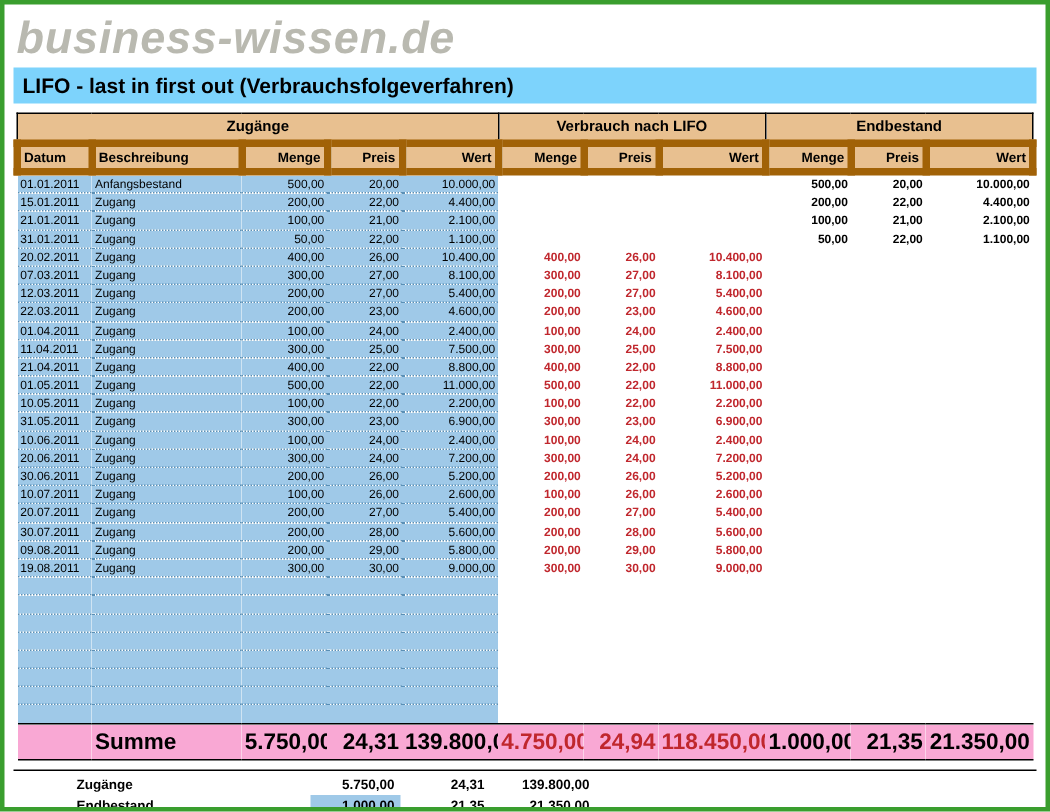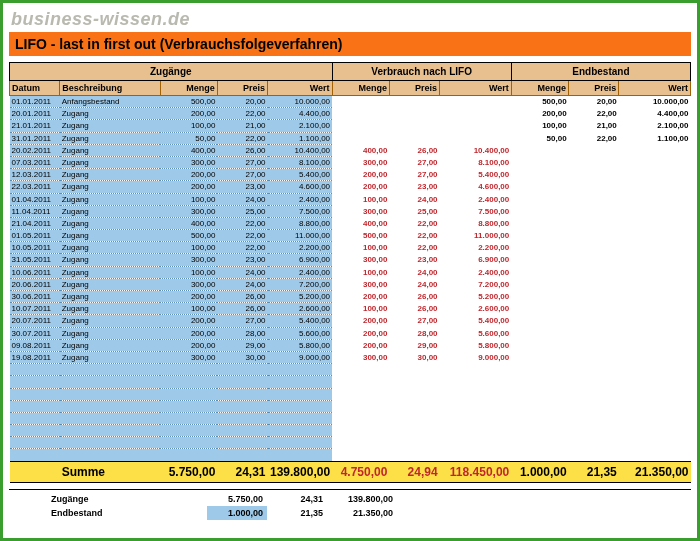--- a/index.html
+++ b/index.html
@@ -9,29 +9,29 @@
     font-size: 9px;
     background: #fff;
     width: 700px;
     height: 541px;
     overflow: hidden;
     border: 3px solid #3a9e2e;
   }
   .wrap { padding: 4px 6px 6px 6px; }
   .logo {
     font-family: Arial, sans-serif;
-    font-size: 18px;
+    font-size: 30px;
     font-style: italic;
     font-weight: bold;
     color: #b9b9b0;
     letter-spacing: 0.5px;
     padding: 2px 0 2px 2px;
   }
   .title-bar {
-    background: #f97316;
+    background: #7dd3fc;
     padding: 4px 6px;
     font-size: 14px;
     font-weight: bold;
     color: #000;
   }
   .tbl {
     border-collapse: collapse;
     width: 100%;
     table-layout: fixed;
     margin-top: 6px;
@@ -48,37 +48,37 @@
     font-size: 10px;
     font-weight: bold;
     border: 1px solid #000;
     padding: 3px 2px;
   }
   .cols th {
     background: #e8c090;
     color: #000;
     font-size: 9px;
     font-weight: bold;
-    border: 1px solid #a16207;
+    border: 5px solid #a16207;
     padding: 2px 2px;
   }
   .body-row td.in {
     background: #9fc9e8;
     border-bottom: 1px dotted #5a8fb5;
   }
   .body-row td.mid { background: #fff; color: #c0272d; font-weight: bold; text-align: right; }
   .body-row td.end { background: #fff; color: #000; font-weight: bold; text-align: right; }
   .body-row td { font-size: 8px; line-height: 1.15; }
   .num { text-align: right; }
   .date { text-align: left; }
   .desc { text-align: left; margin-left: 48px; }
   .sum-row td {
-    background: #fde047;
+    background: #f9a8d4;
     font-weight: bold;
-    font-size: 12px;
+    font-size: 15px;
     border-top: 1px solid #000;
     border-bottom: 1px solid #000;
     padding: 3px 2px;
   }
   .sum-row .mid { color: #c0272d; }
 
   .bottom {
     margin-top: 6px;
     border-top: 1px solid #000;
     padding-top: 2px;
@@ -152,21 +152,21 @@
           <td class="in num">20,00</td>
           <td class="in num">10.000,00</td>
           <td class="mid num"></td>
           <td class="mid num"></td>
           <td class="mid num"></td>
           <td class="end num">500,00</td>
           <td class="end num">20,00</td>
           <td class="end num">10.000,00</td>
         </tr>
         <tr class="body-row">
-          <td class="in date">20.01.2011</td>
+          <td class="in date">15.01.2011</td>
           <td class="in desc">Zugang</td>
           <td class="in num">200,00</td>
           <td class="in num">22,00</td>
           <td class="in num">4.400,00</td>
           <td class="mid num"></td>
           <td class="mid num"></td>
           <td class="mid num"></td>
           <td class="end num">200,00</td>
           <td class="end num">22,00</td>
           <td class="end num">4.400,00</td>

